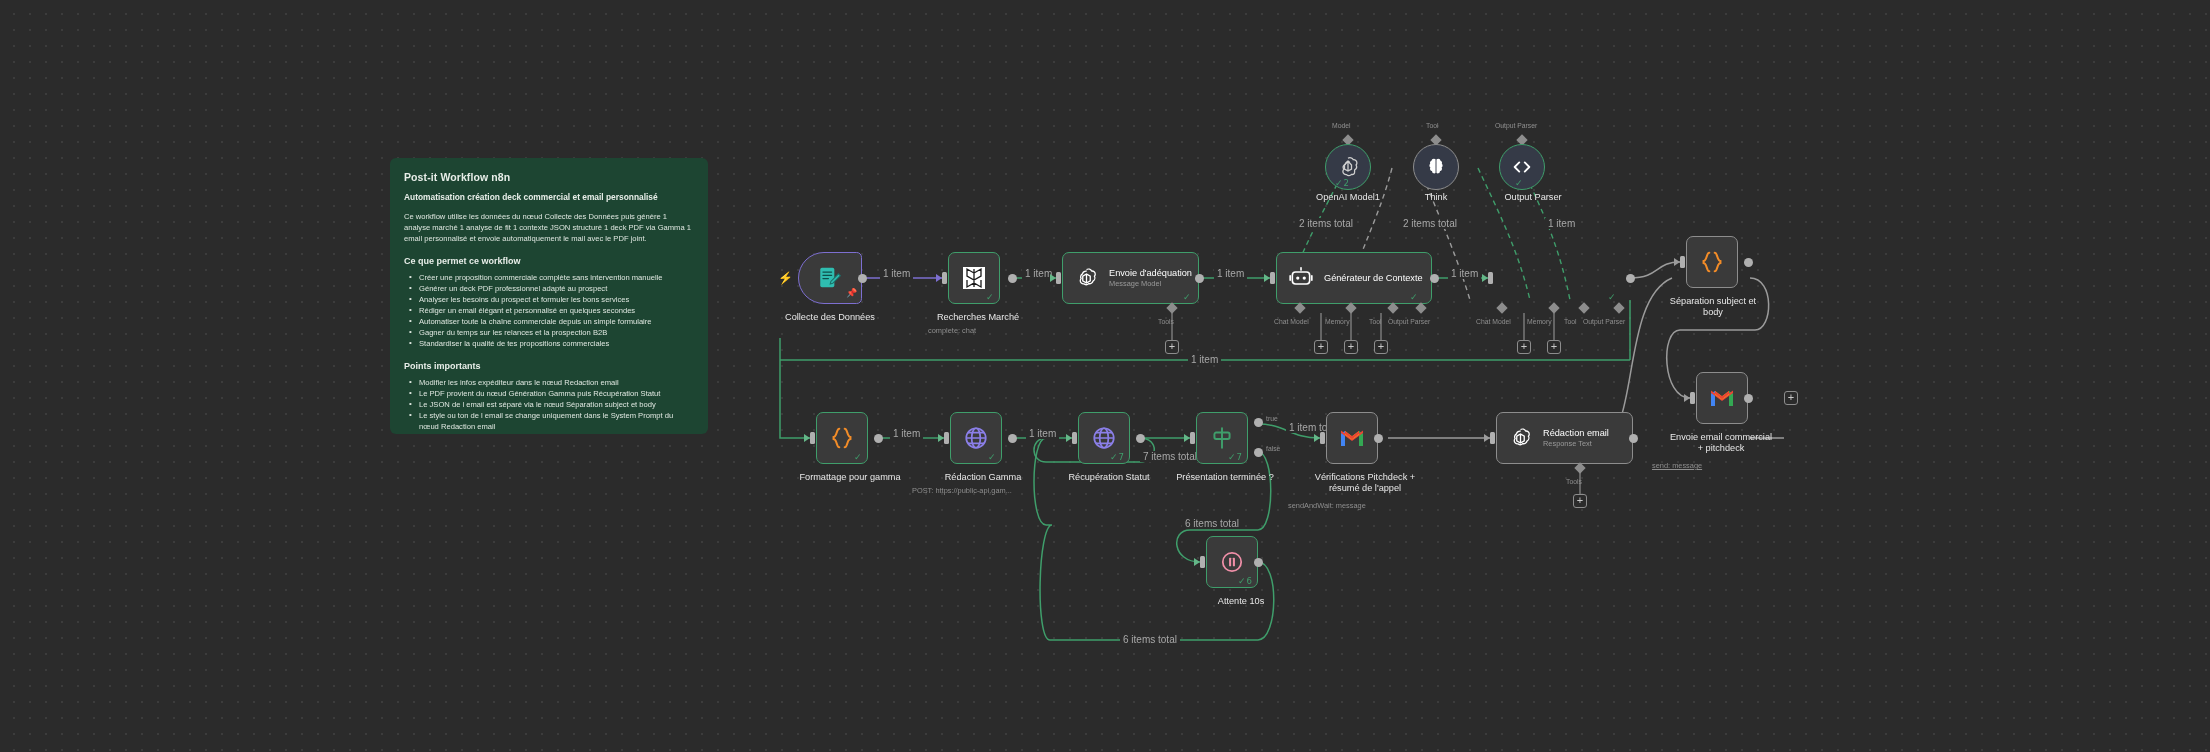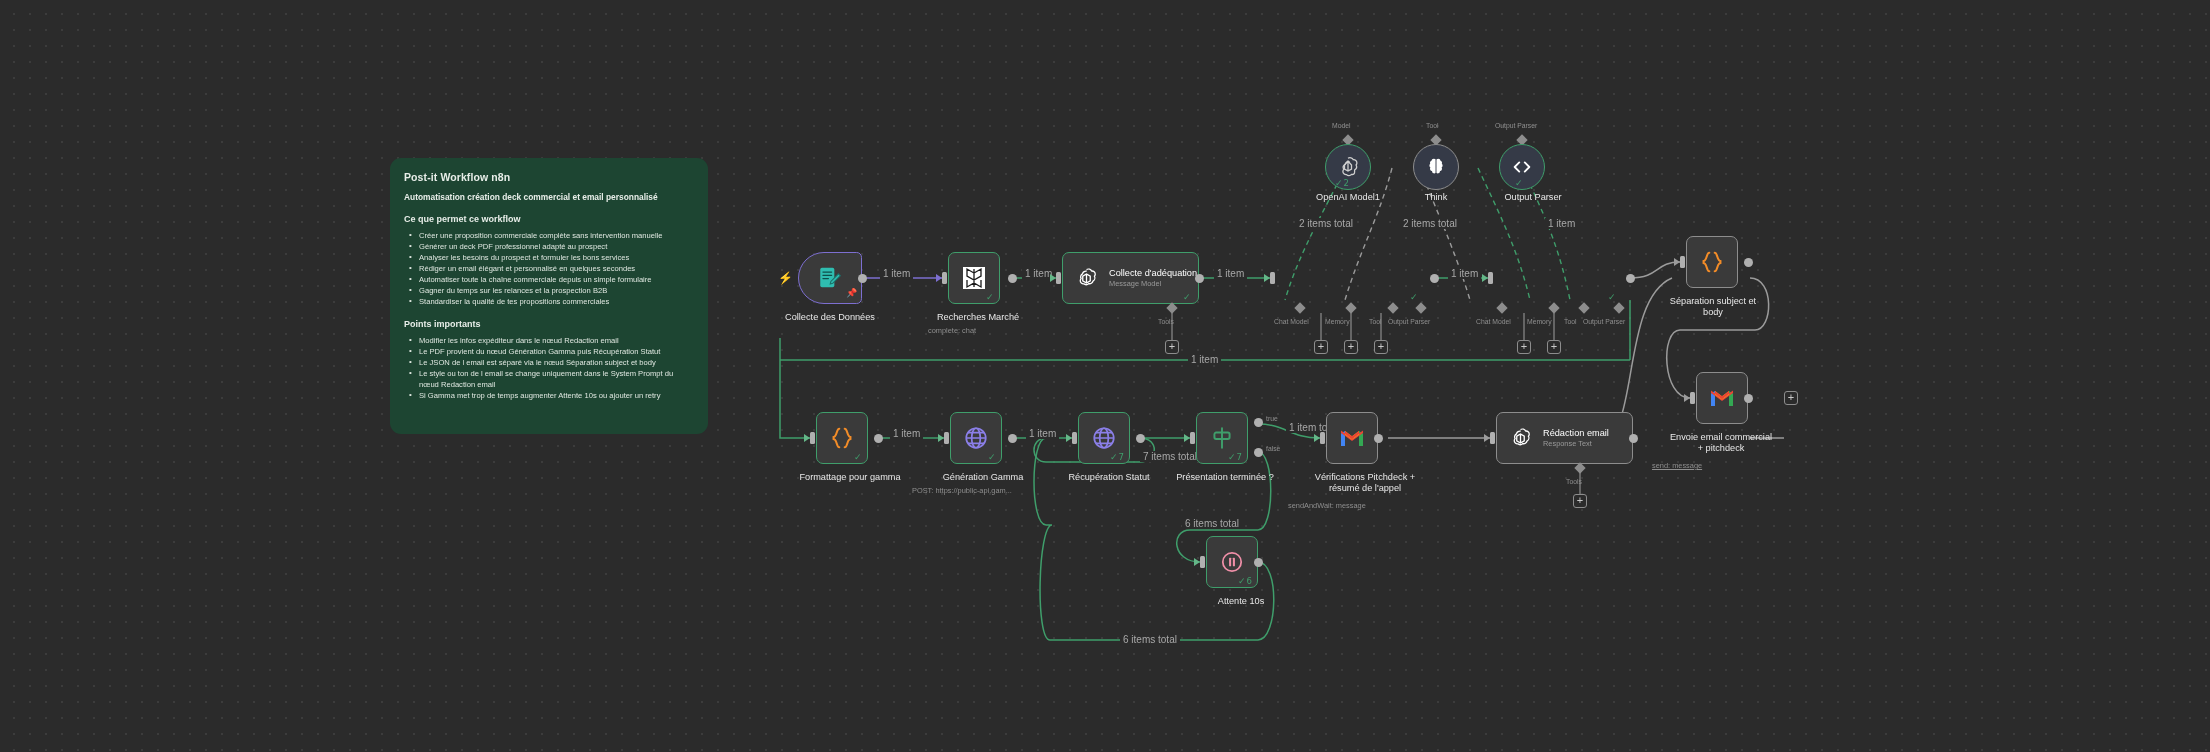--- a/index.html
+++ b/index.html
@@ -19,21 +19,21 @@
     background-position: 6px 6px;
   }
   #edges { position: absolute; inset: 0; width: 2210px; height: 752px; }
 
   
   .sticky {
     position: absolute;
     left: 390px; top: 158px;
     width: 318px; height: 276px;
     background: #1d4532;
-    border-radius: 11px;
+    border-radius: 6px;
     padding: 13px 14px 20px 14px;
     color: #e8eee9;
     overflow: hidden;
   }
   .sticky h1 { font-size: 10.5px; margin: 0 0 9px 0; font-weight: 700; letter-spacing: .1px; }
   .sticky h2 { font-size: 8.4px; margin: 0 0 10px 0; font-weight: 700; }
   .sticky h3 { font-size: 9px; margin: 12px 0 6px 0; font-weight: 700; }
   .sticky p  { font-size: 7.6px; margin: 0; line-height: 1.42; color: #dfe7e0; }
   .sticky ul { margin: 0; padding: 0 0 0 9px; list-style: none; }
   .sticky li {
@@ -206,20 +206,27 @@
 
     <path class="pl" d="M1524,313 V340"></path>
     <path class="pl" d="M1554,313 V340"></path>
 
     <path class="pl" d="M1580,466 V494"></path>
   </svg>
 
   <div class="sticky">
     <h1>Post-it Workflow n8n</h1>
     <h2>Automatisation création deck commercial et email personnalisé</h2>
+    <p>Ce workflow utilise les données du nœud Collecte des Données puis génère
+1 analyse marché
+1 analyse de fit
+1 contexte JSON structuré
+1 deck PDF via Gamma
+1 email personnalisé
+et envoie automatiquement le mail avec le PDF joint.</p>
     <h3>Ce que permet ce workflow</h3>
     <ul>
       <li>Créer une proposition commerciale complète sans intervention manuelle</li>
       <li>Générer un deck PDF professionnel adapté au prospect</li>
       <li>Analyser les besoins du prospect et formuler les bons services</li>
       <li>Rédiger un email élégant et personnalisé en quelques secondes</li>
       <li>Automatiser toute la chaîne commerciale depuis un simple formulaire</li>
       <li>Gagner du temps sur les relances et la prospection B2B</li>
       <li>Standardiser la qualité de tes propositions commerciales</li>
     </ul>
@@ -298,37 +305,50 @@
   <div class="elabel" style="left:1022px; top:268px;">1 item</div>
   <div class="arrow-in" style="left:1050px; top:274px;"></div>
 
   <div class="port-in" style="left:1056px; top:272px;"></div>
   <div class="node ok node-ai" style="left:1062px; top:252px;">
     <svg width="25" height="25" viewBox="0 0 24 24">
       <path fill="none" stroke="#ffffff" stroke-width="1.25" d="M12 3.4c1.8-1 4-.3 5 1.4 1.8-.2 3.4 1.2 3.4 3 0 .8-.3 1.4-.8 2 .9 1.6.3 3.7-1.3 4.6-.5 1.9-2.4 3-4.2 2.5-1.3 1.4-3.4 1.5-4.7.2-1.8.2-3.4-1.2-3.4-3 0-.8.3-1.4.8-2-.9-1.6-.3-3.7 1.3-4.6.5-1.9 2.4-3 4.2-2.5"></path>
       <path fill="none" stroke="#ffffff" stroke-width="1.25" d="M12 7.6v8.8M8.4 9.7v4.6l3.6 2.1 3.6-2.1V9.7L12 7.6z"></path>
     </svg>
     <div class="ai-text">
-      <div class="ai-title">Collecte
+      <div class="ai-title">Envoie
 d'adéquation</div>
       <div class="ai-sub">Message Model</div>
     </div>
   </div>
   <div class="check" style="left:1183px; top:292px;">✓</div>
   <div class="port-out" style="left:1195px; top:274px;"></div>
   <div class="diamond" style="left:1168px; top:304px;"></div>
   <div class="portlabel" style="left:1158px; top:318px;">Tools</div>
   <div class="plusbox" style="left:1165px; top:340px;">
       <span>+</span>
     </div>
 
   <div class="elabel" style="left:1214px; top:268px;">1 item</div>
   <div class="arrow-in" style="left:1264px; top:274px;"></div>
 
   <div class="port-in" style="left:1270px; top:272px;"></div>
+  <div class="node ok node-ai" style="left:1276px; top:252px; width:156px;">
+    <svg width="26" height="26" viewBox="0 0 24 24">
+      <path d="M12 2.5v2.2" stroke="#ffffff" stroke-width="1.5" stroke-linecap="round" fill="none"></path>
+      <rect x="4" y="6.5" width="16" height="11" rx="3" fill="none" stroke="#ffffff" stroke-width="1.5"></rect>
+      <circle cx="9" cy="12" r="1.5" fill="#ffffff"></circle>
+      <circle cx="15" cy="12" r="1.5" fill="#ffffff"></circle>
+      <path d="M2 10v4M22 10v4" stroke="#ffffff" stroke-width="1.5" stroke-linecap="round"></path>
+    </svg>
+    <div class="ai-text">
+      <div class="ai-title">Générateur de
+Contexte</div>
+    </div>
+  </div>
   <div class="check" style="left:1410px; top:292px;">✓</div>
   <div class="port-out" style="left:1430px; top:274px;"></div>
   <div class="diamond" style="left:1296px; top:304px;"></div>
   <div class="diamond" style="left:1347px; top:304px;"></div>
   <div class="diamond" style="left:1389px; top:304px;"></div>
   <div class="diamond" style="left:1417px; top:304px;"></div>
   <div class="portlabel" style="left:1274px; top:318px;">Chat Model</div>
   <div class="portlabel" style="left:1325px; top:318px;">Memory</div>
   <div class="portlabel" style="left:1369px; top:318px;">Tool</div>
   <div class="portlabel" style="left:1388px; top:318px;">Output Parser</div>
@@ -415,21 +435,21 @@
   <div class="port-in" style="left:944px; top:432px;"></div>
   <div class="node ok node-sq" style="left:950px; top:412px;">
     <svg width="26" height="26" viewBox="0 0 24 24">
       <circle cx="12" cy="12" r="9" fill="none" stroke="#8b7fe8" stroke-width="1.6"></circle>
       <ellipse cx="12" cy="12" rx="4" ry="9" fill="none" stroke="#8b7fe8" stroke-width="1.6"></ellipse>
       <path d="M3 12h18M4.5 7h15M4.5 17h15" stroke="#8b7fe8" stroke-width="1.6" fill="none"></path>
     </svg>
   </div>
   <div class="check" style="left:988px; top:452px;">✓</div>
   <div class="port-out" style="left:1008px; top:434px;"></div>
-  <div class="nlabel" style="left:928px; top:472px; width:110px;">Génération Gamma</div>
+  <div class="nlabel" style="left:928px; top:472px; width:110px;">Rédaction Gamma</div>
   <div class="nsub" style="left:912px; top:487px; width:140px;">POST: https://public-api.gam...</div>
 
   <div class="elabel" style="left:1026px; top:428px;">1 item</div>
   <div class="arrow-in" style="left:1066px; top:434px;"></div>
 
   <div class="port-in" style="left:1072px; top:432px;"></div>
   <div class="node ok node-sq" style="left:1078px; top:412px;">
     <svg width="26" height="26" viewBox="0 0 24 24">
       <circle cx="12" cy="12" r="9" fill="none" stroke="#8b7fe8" stroke-width="1.6"></circle>
       <ellipse cx="12" cy="12" rx="4" ry="9" fill="none" stroke="#8b7fe8" stroke-width="1.6"></ellipse>

